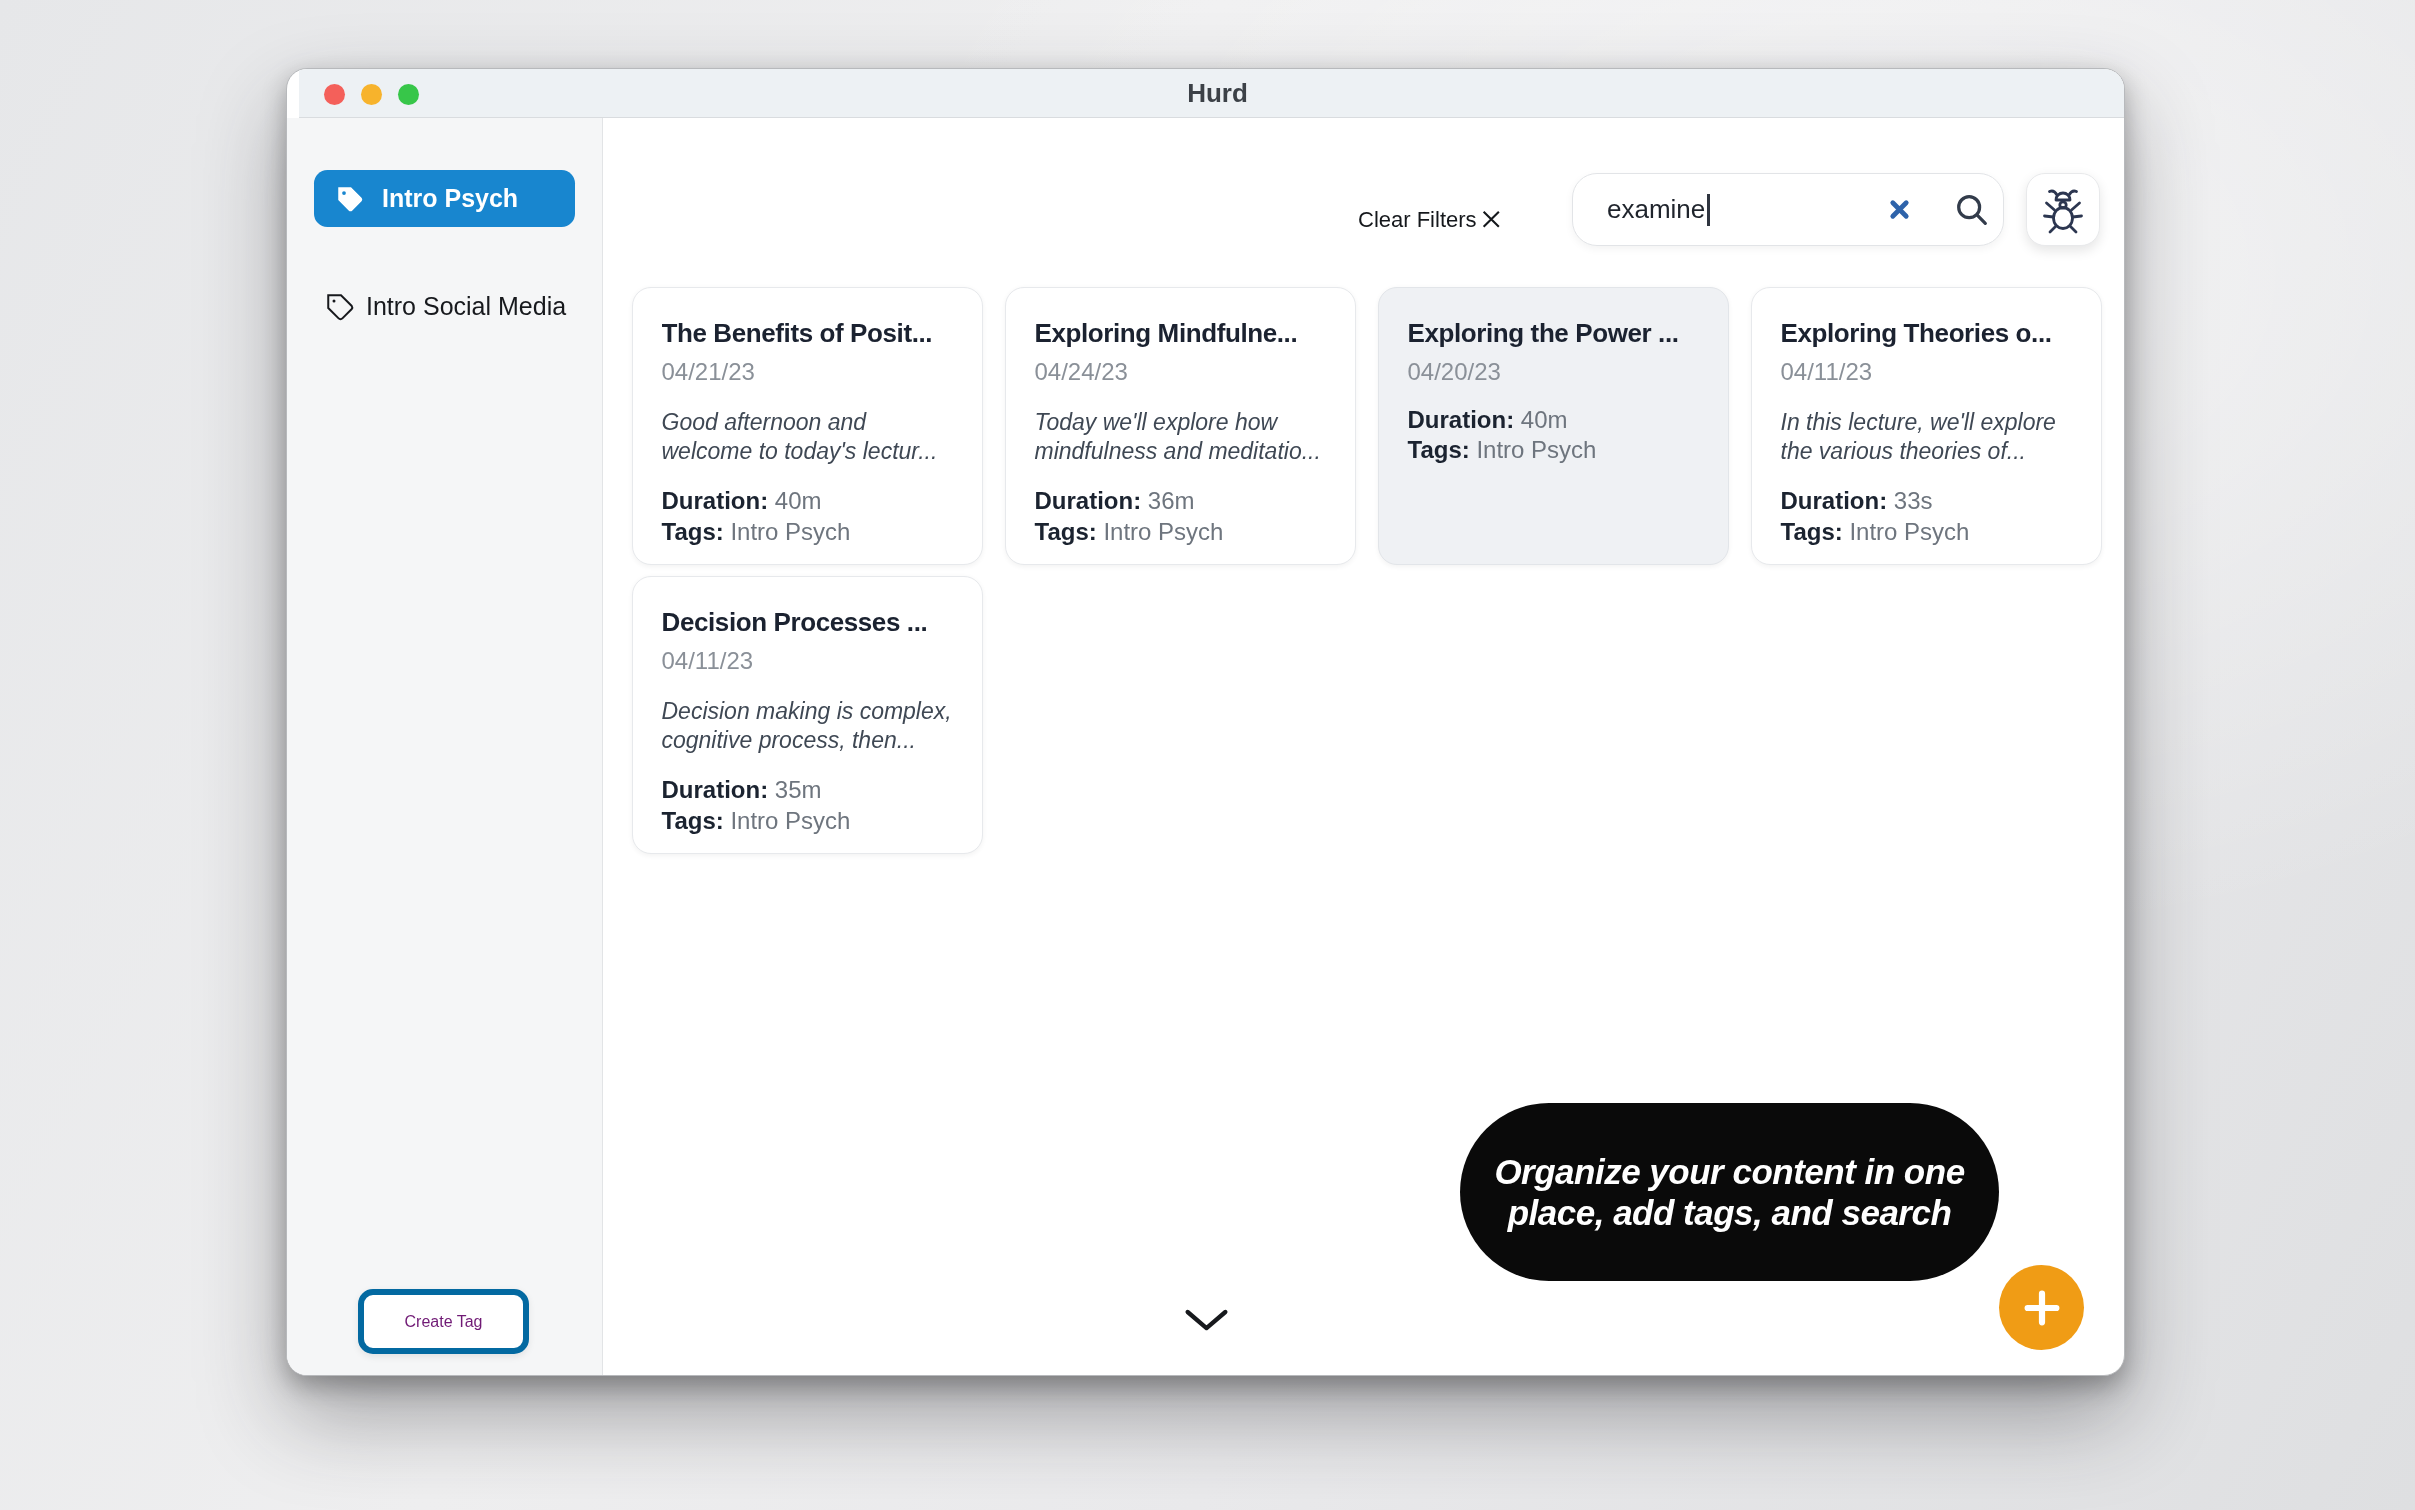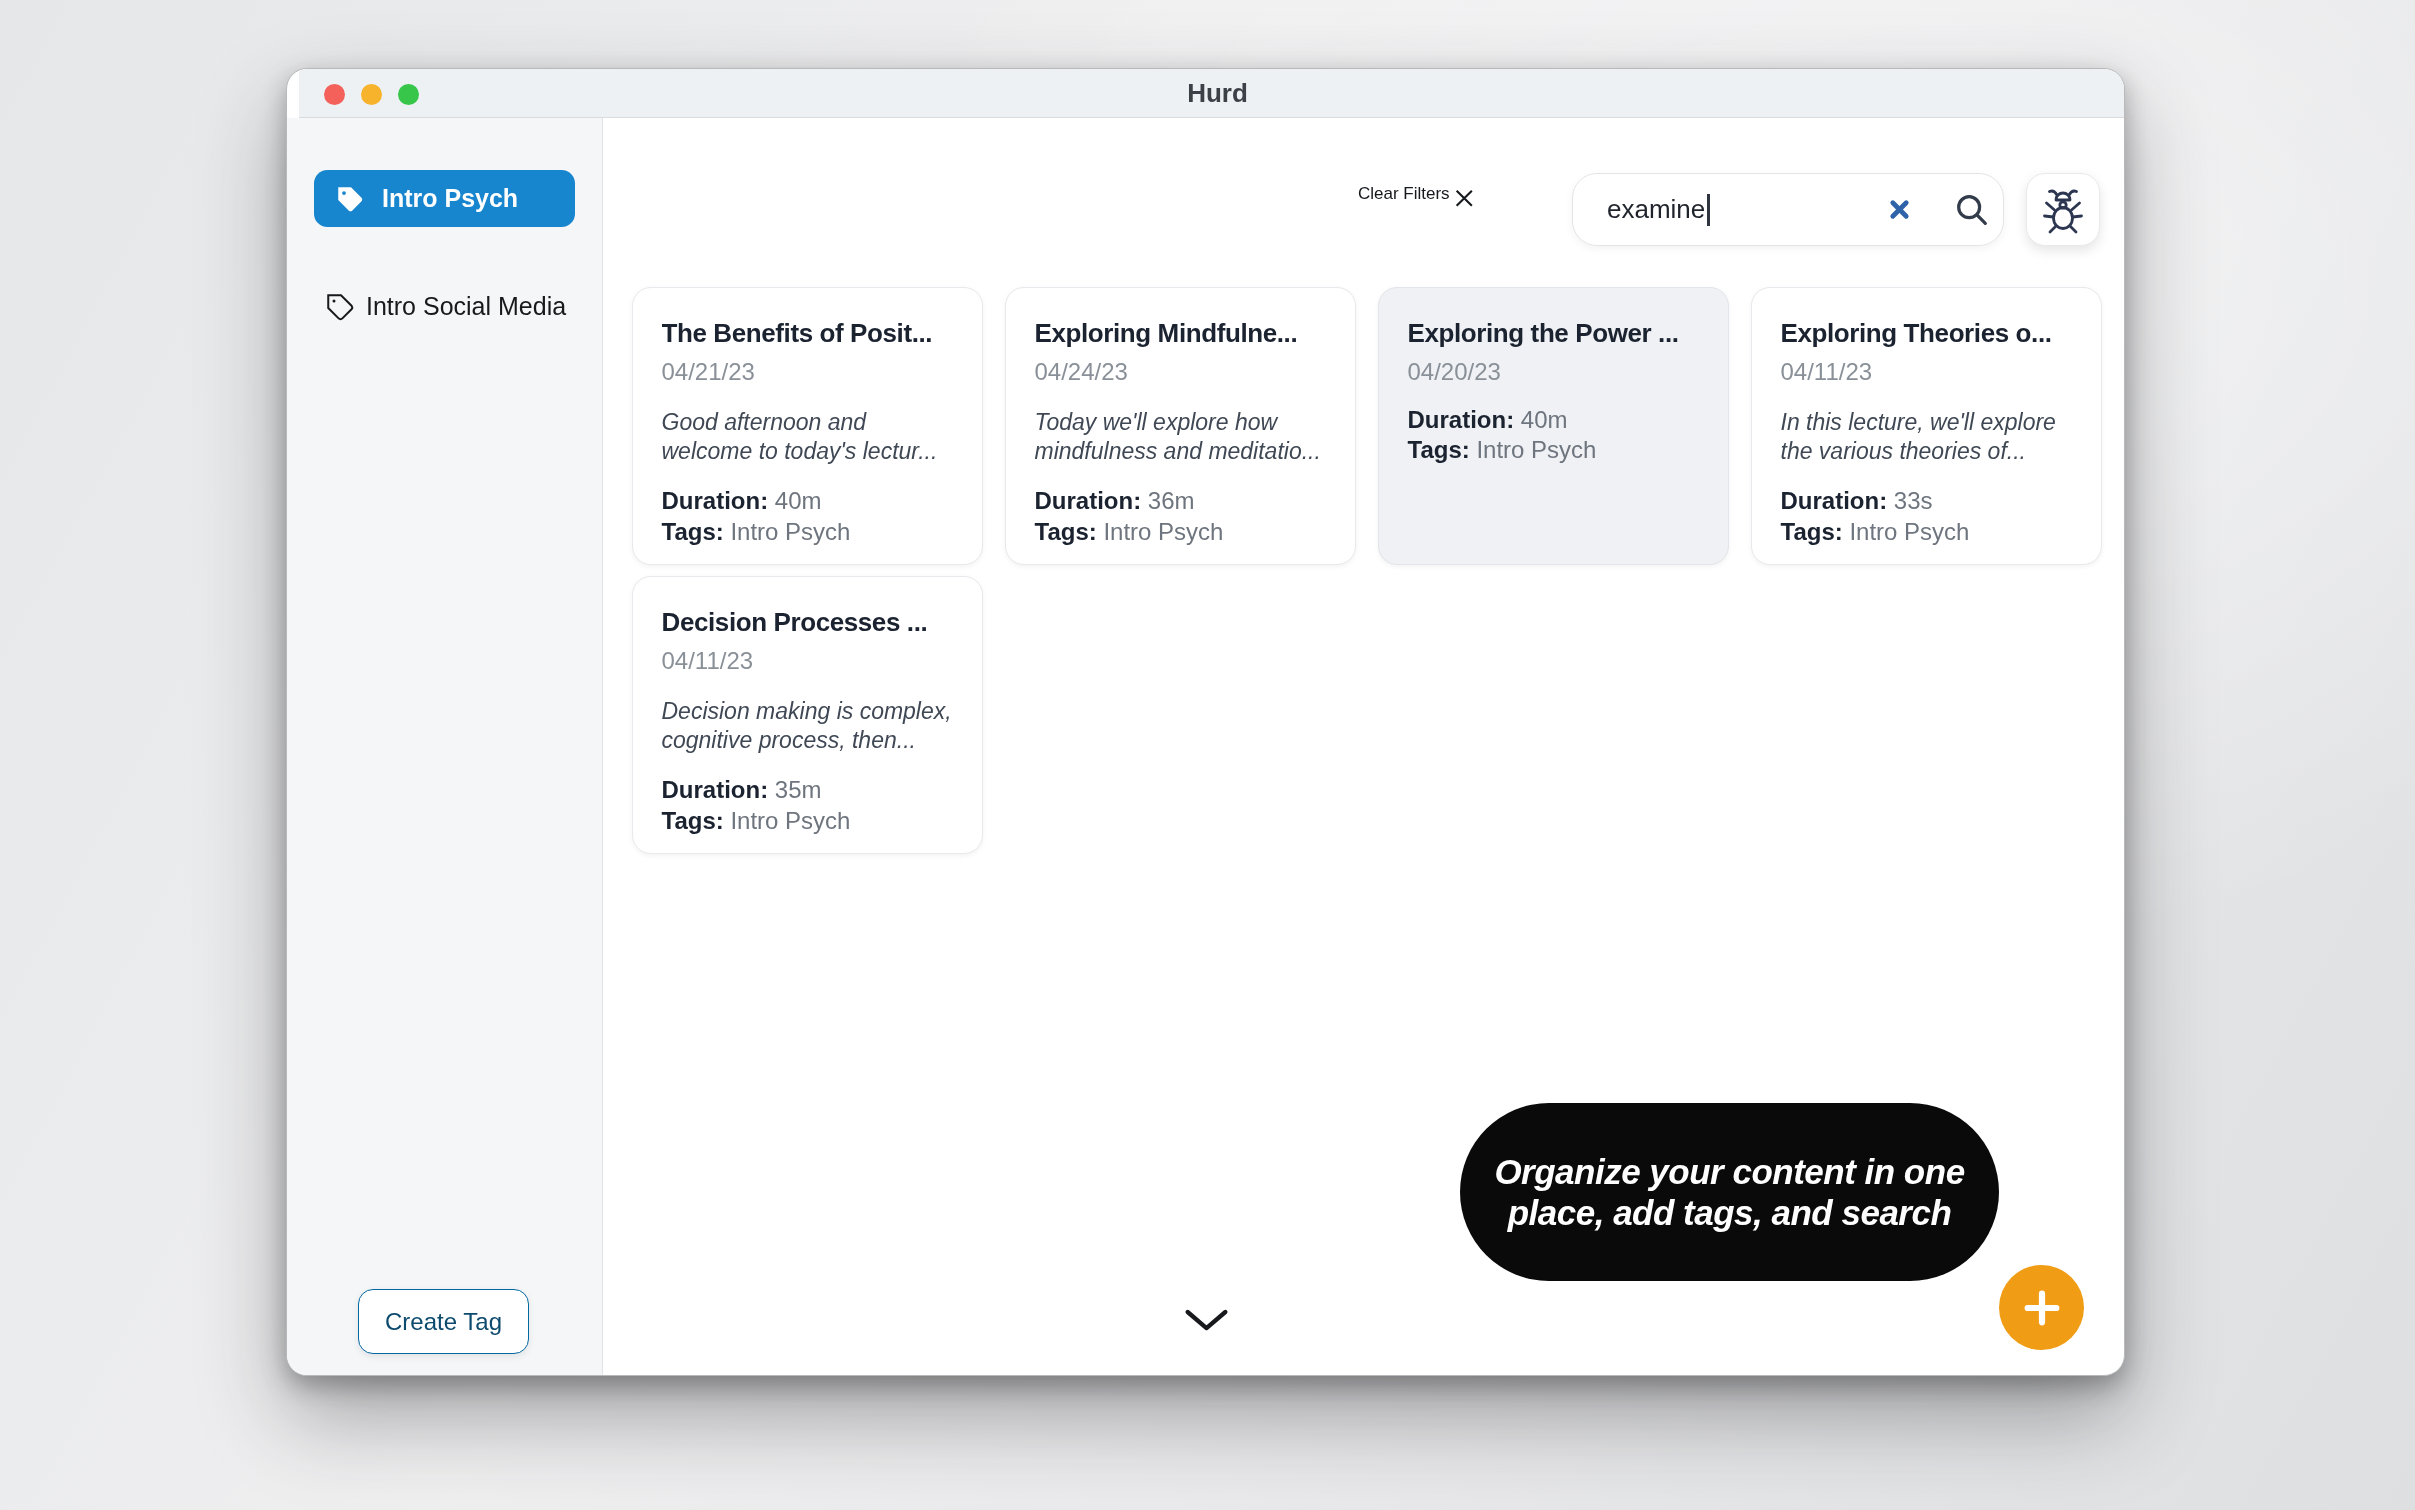--- a/index.html
+++ b/index.html
@@ -35,28 +35,28 @@
   .tag-row { position:absolute; display:flex; align-items:center; cursor:default; }
   .tag-row.selected {
     left:27px; top:52px; width:261px; height:57px;
     background:var(--accent); border-radius:13.3px; padding-left:21px; gap:17px;
   }
   .tag-row.selected .tag-label { color:#ffffff; font-weight:700; font-size:25px; }
   .tag-row.plain { left:38px; top:162px; width:266px; height:53px; gap:11px; }
   .tag-row.plain .tag-label { color:#17191d; font-weight:400; font-size:25px; }
   .create-tag {
     position:absolute; left:71px; top:1171px; width:171px; height:65px;
-    background:#ffffff; border:1px solid #0369a1; border-radius:15px;
+    background:#ffffff; border:6px solid #0369a1; border-radius:15px;
     box-shadow:0 2.9px 7.6px rgba(0,0,0,.08);
-    font-size:24px; color:#0c4a6e; display:flex; align-items:center; justify-content:center;
+    font-size:16px; color:#701a75; display:flex; align-items:center; justify-content:center;
   }
   .clear-filters {
     position:absolute; left:1071px; top:115px; height:49px;
-    display:flex; align-items:flex-start; 
-    font-size:17px; color:#15181c;
+    display:flex; align-items:flex-end; 
+    font-size:22px; color:#15181c;
   }
   .search-box {
     position:absolute; left:1285px; top:104px; width:432px; height:73px;
     background:#fff; border:1.4px solid #e2e4e7; border-radius:25px;
     box-shadow:0 2.9px 8.6px rgba(0,0,0,.05);
     display:flex; align-items:center; padding:0 12px 0 34px;
   }
   .search-query { font-size:26px; color:#1f242c; }
   .caret { display:inline-block; width:2.9px; height:32px; background:#2f3540; margin-left:1.9px; vertical-align:-5.7px; }
   .search-icons { margin-left:auto; display:flex; align-items:center; gap:42px; }

